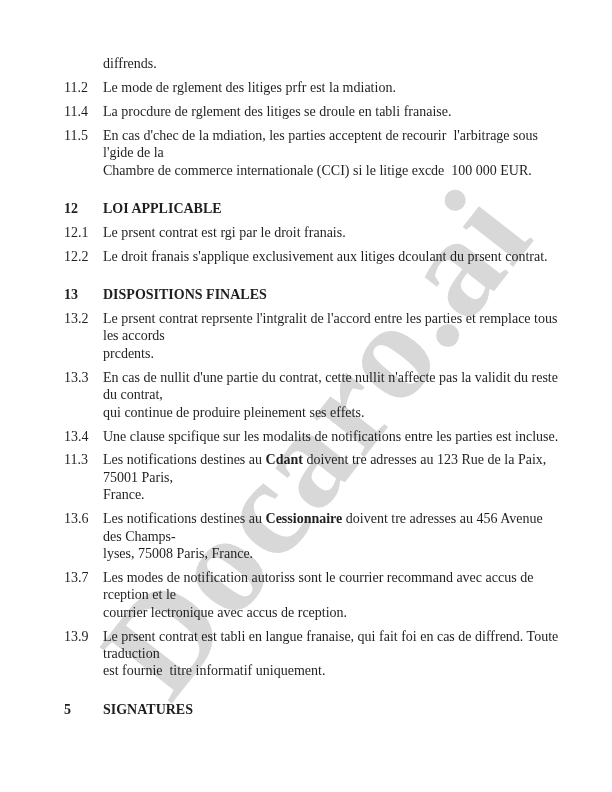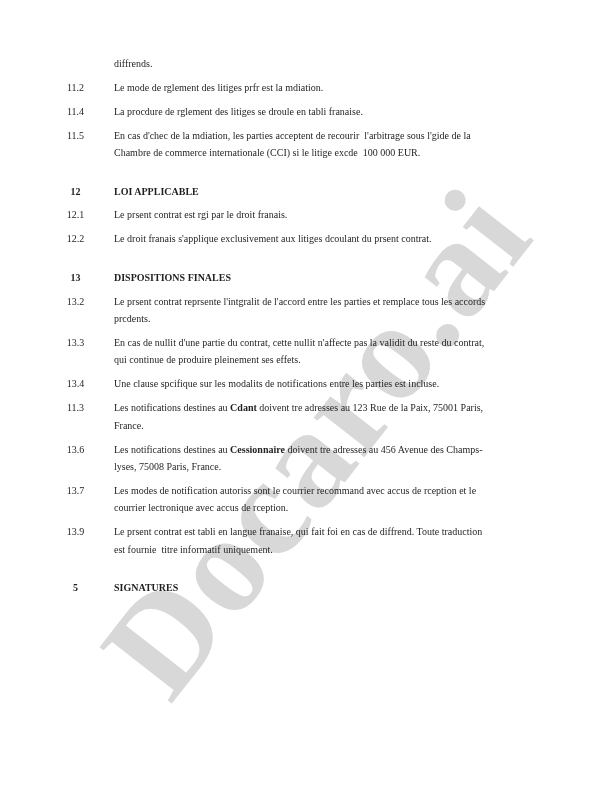--- a/index.html
+++ b/index.html
@@ -25,29 +25,29 @@
     color: #d8d8d8;
     white-space: nowrap;
     z-index: 0;
     user-select: none;
   }
   .content {
     position: absolute;
     inset: 0;
     z-index: 1;
     padding: 55px 48px 0 64px;
-    font-size: 10px;
+    font-size: 14px;
     line-height: 17.4px;
   }
   .row { display: flex; margin-bottom: 6.5px; }
   .row .num {
     flex: none;
     width: 23px;
-    text-align: center;
-    margin-right: 27px;
+    text-align: left;
+    margin-right: 16px;
   }
   .row .txt {
     flex: 1;
     white-space: pre-wrap;
   }
   .row.header { font-weight: 700; margin-top: 21px; }
   .b { font-weight: 700; }
 </style>
 </head>
 <body>

